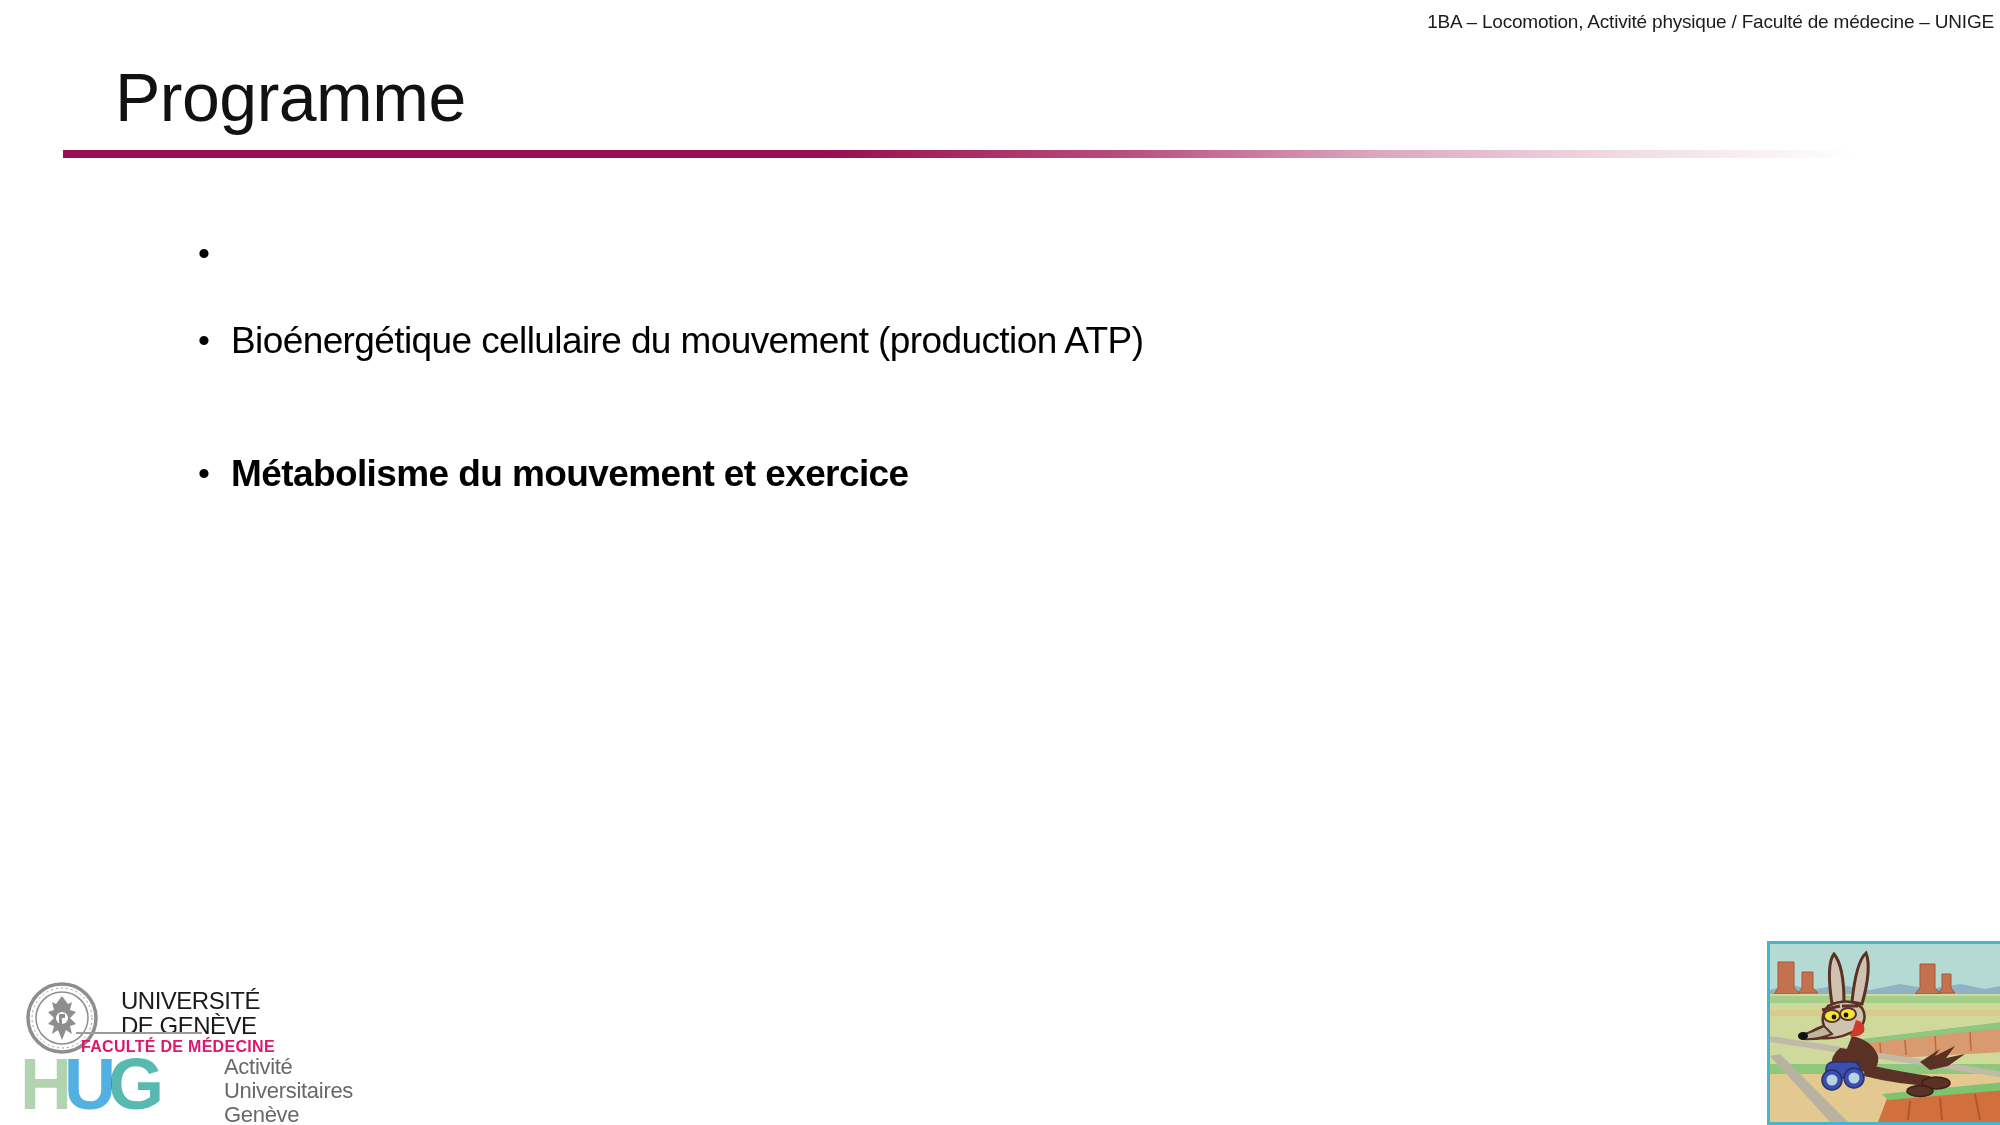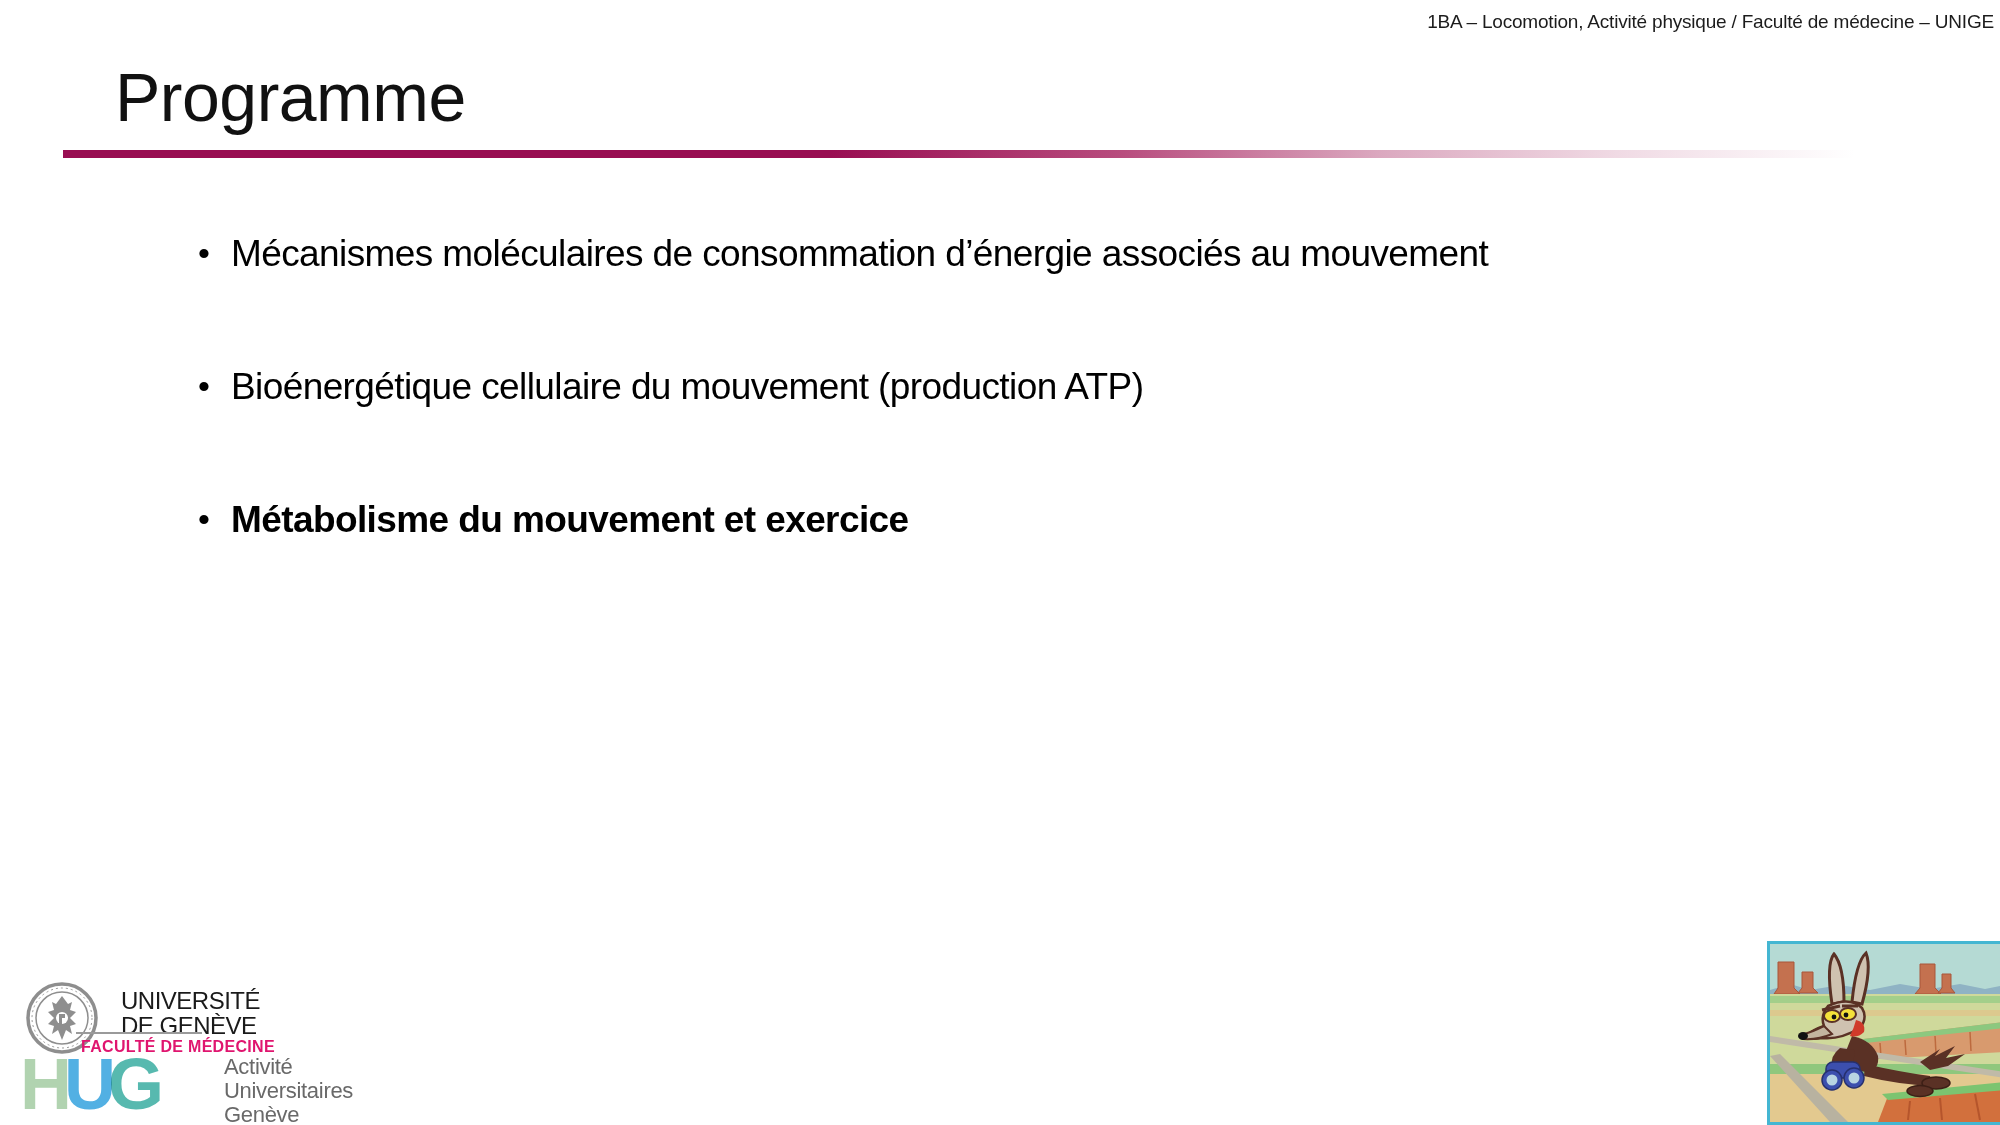--- a/index.html
+++ b/index.html
@@ -59,21 +59,20 @@
 
   <div class="course-note">1BA – Locomotion, Activité physique / Faculté de médecine – UNIGE</div>
 
   <h1 class="slide-title">Programme</h1>
 
   <div class="divider"></div>
 
   <ul class="bullets">
     <li>
       <span class="dot">•</span>
-      <span class="txt">Mécanismes moléculaires de consommation d’énergie associés au mouvement</span>
     </li>
     <li>
       <span class="dot">•</span>
       <span class="txt">Bioénergétique cellulaire du mouvement (production ATP)</span>
     </li>
     <li class="emphasis">
       <span class="dot">•</span>
       <span class="txt">Métabolisme du mouvement et exercice</span>
     </li>
   </ul>

